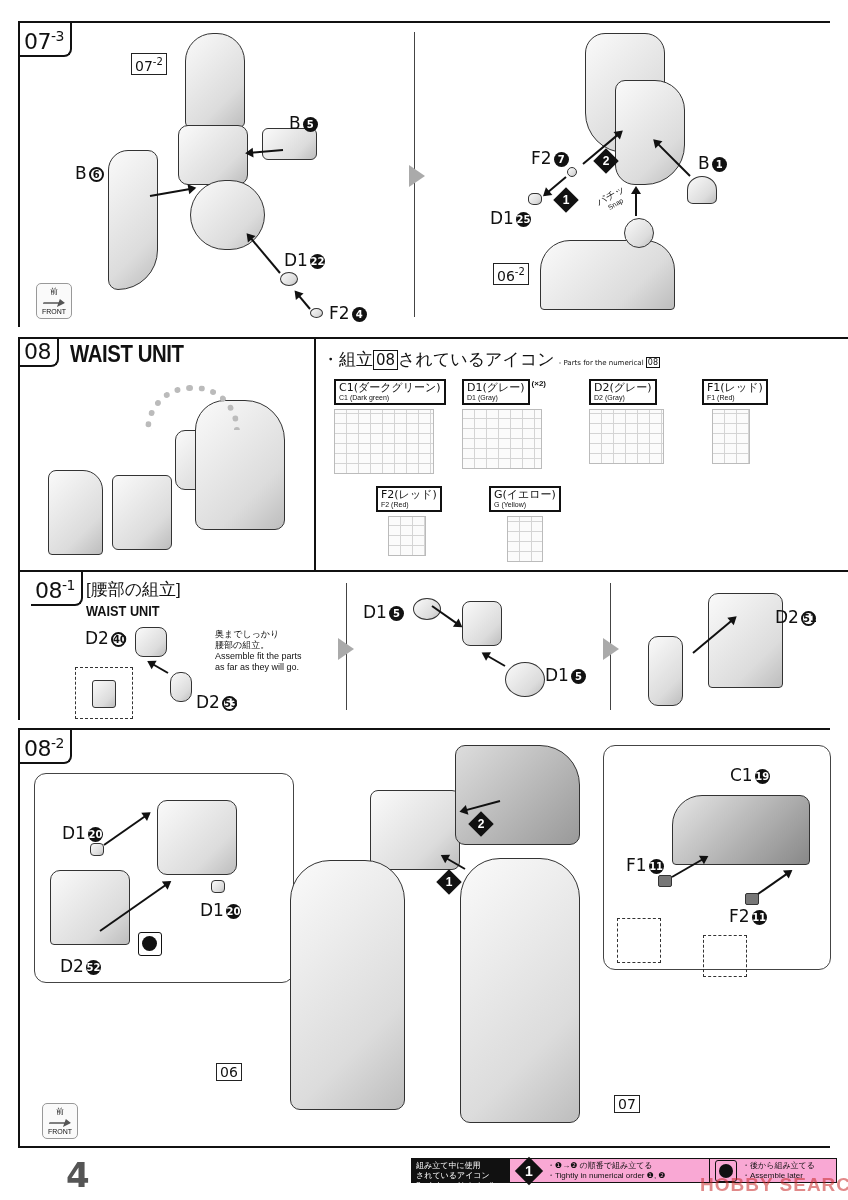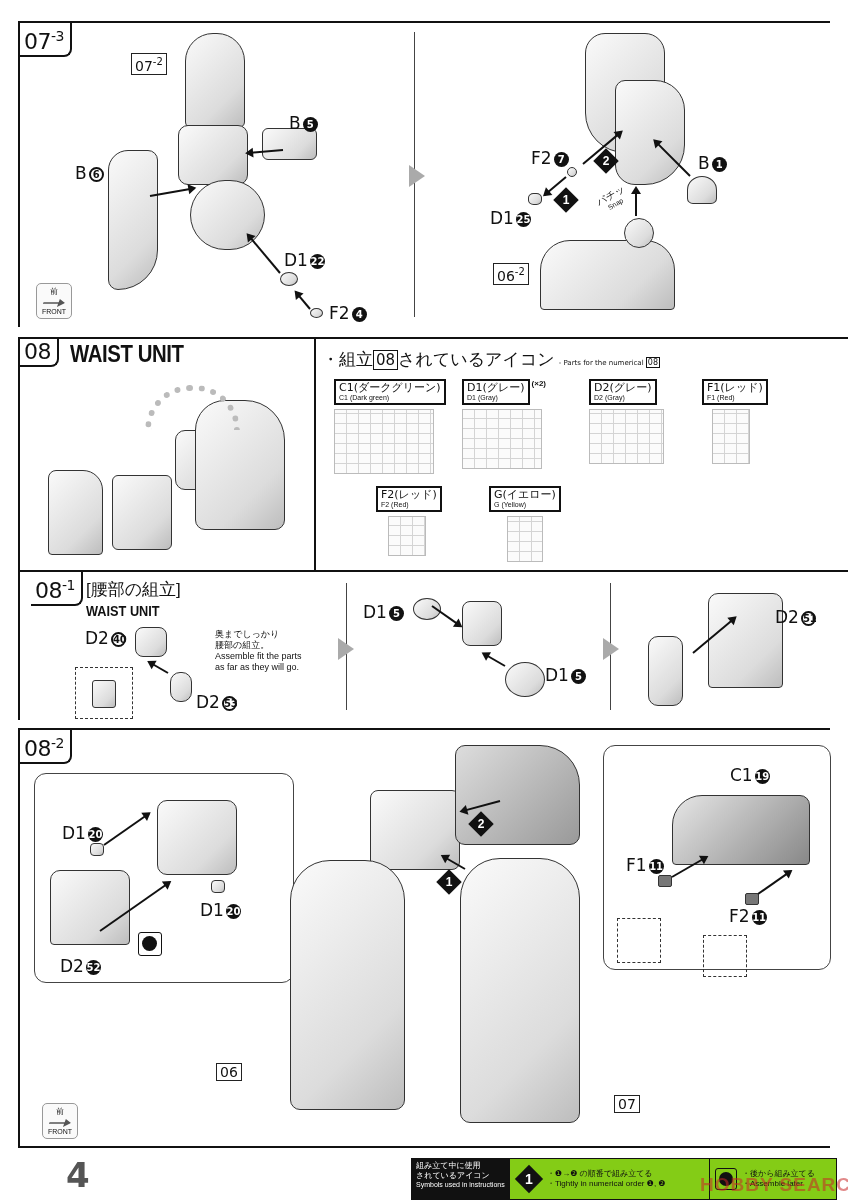--- a/index.html
+++ b/index.html
@@ -58,21 +58,21 @@
   .runner .lbl .en { display: block; font-size: 7px; line-height: 8px; white-space: nowrap; }
   .runner .mult { font-size: 8px; font-weight: bold; margin-left: 2px; vertical-align: top; }
   .runner .grid { margin-top: 4px; border: 1px solid #bbb; background:
       repeating-linear-gradient(0deg, transparent 0 9px, #d4d4d4 9px 10px),
       repeating-linear-gradient(90deg, transparent 0 11px, #d4d4d4 11px 12px), #fbfbfb; }
 
   .note { position: absolute; font-size: 9px; line-height: 11px; }
 
   .page-num { position: absolute; left: 66px; top: 1155px; font-size: 34px; font-weight: bold; color: #555; font-family: "DejaVu Sans", sans-serif; letter-spacing: 1px; }
 
-  .legend { position: absolute; left: 411px; top: 1158px; width: 426px; height: 42px; border: 1.5px solid #111; display: flex; background: #84cc16; }
+  .legend { position: absolute; left: 411px; top: 1158px; width: 426px; height: 25px; border: 1.5px solid #111; display: flex; background: #f9a8d4; }
   .legend .black { background: #111; color: #fff; width: 98px; padding: 2px 4px; font-size: 8px; line-height: 9.5px; }
   .legend .black .en { font-size: 7px; }
   .legend .seg { display: flex; align-items: center; padding: 0 5px; font-size: 8px; line-height: 10px; border-right: 1px solid #111; }
   .legend .seg:last-child { border-right: none; }
   .legend .bigdiamond { width: 20px; height: 20px; background: #111; transform: rotate(45deg); margin: 0 8px 0 4px; position: relative; flex: none; }
   .legend .bigdiamond span { position: absolute; inset: 0; transform: rotate(-45deg); color: #fff; font-weight: bold; font-size: 14px; text-align: center; line-height: 20px; }
   .legend .dot-icon { width: 22px; height: 22px; border: 1.5px solid #111; border-radius: 3px; margin-right: 5px; position: relative; flex: none; }
   .legend .dot-icon::after { content: ""; position: absolute; left: 3px; top: 3px; width: 14px; height: 14px; border-radius: 50%; background: #111; }
 
   .watermark { position: absolute; left: 700px; top: 1174px; font-size: 19px; font-weight: bold; color: rgba(200,40,40,0.55); letter-spacing: 1px; white-space: nowrap; }

